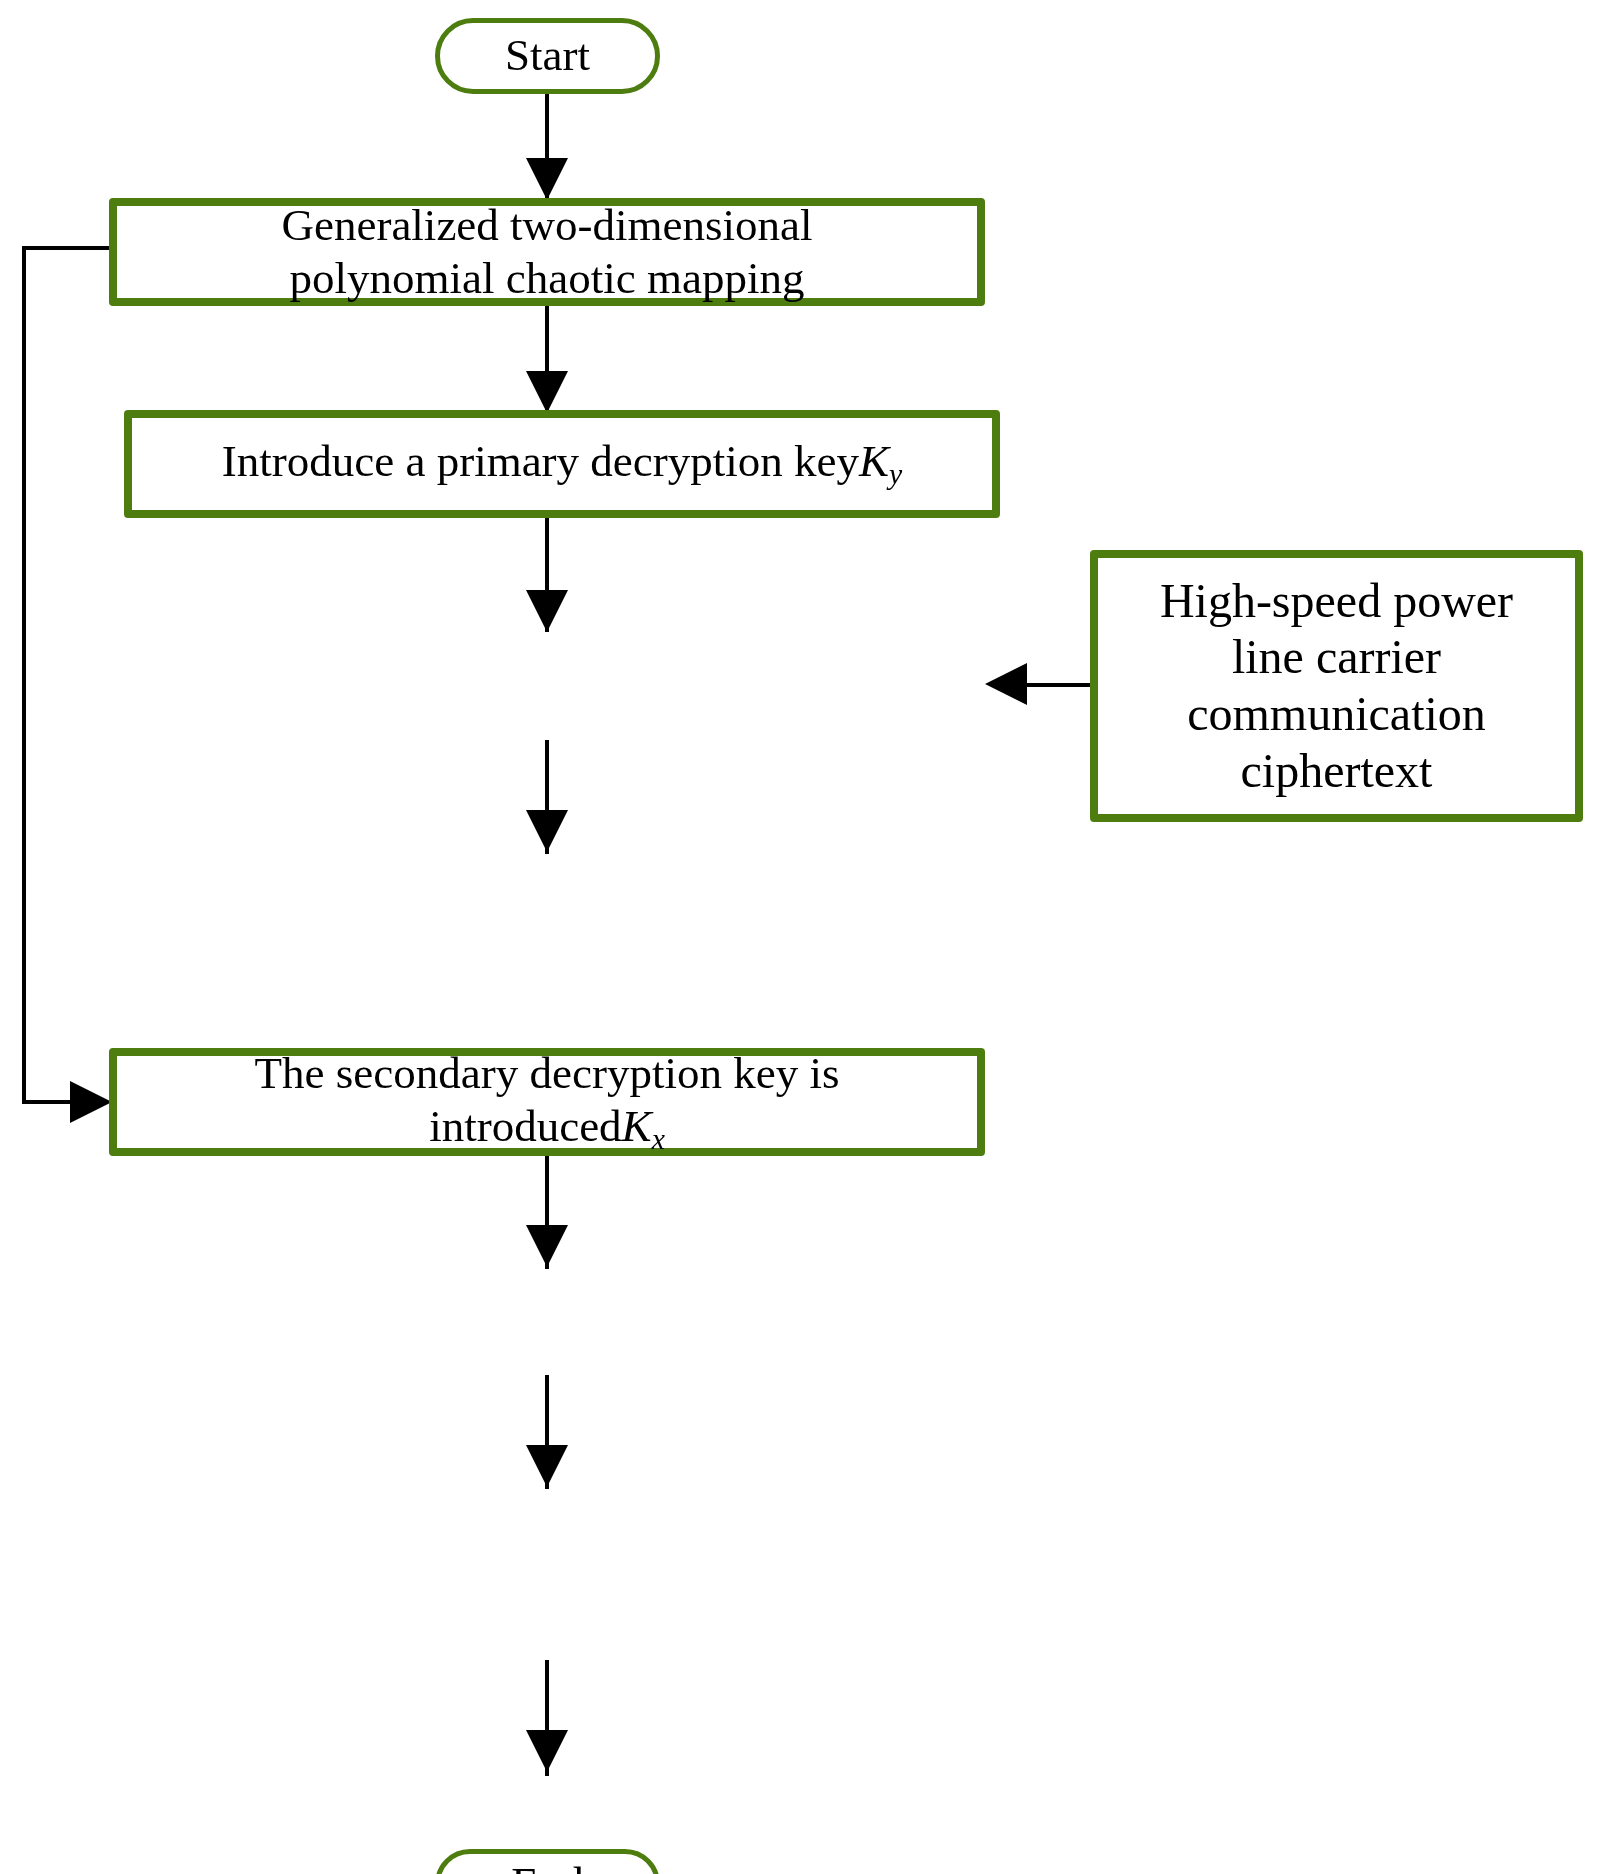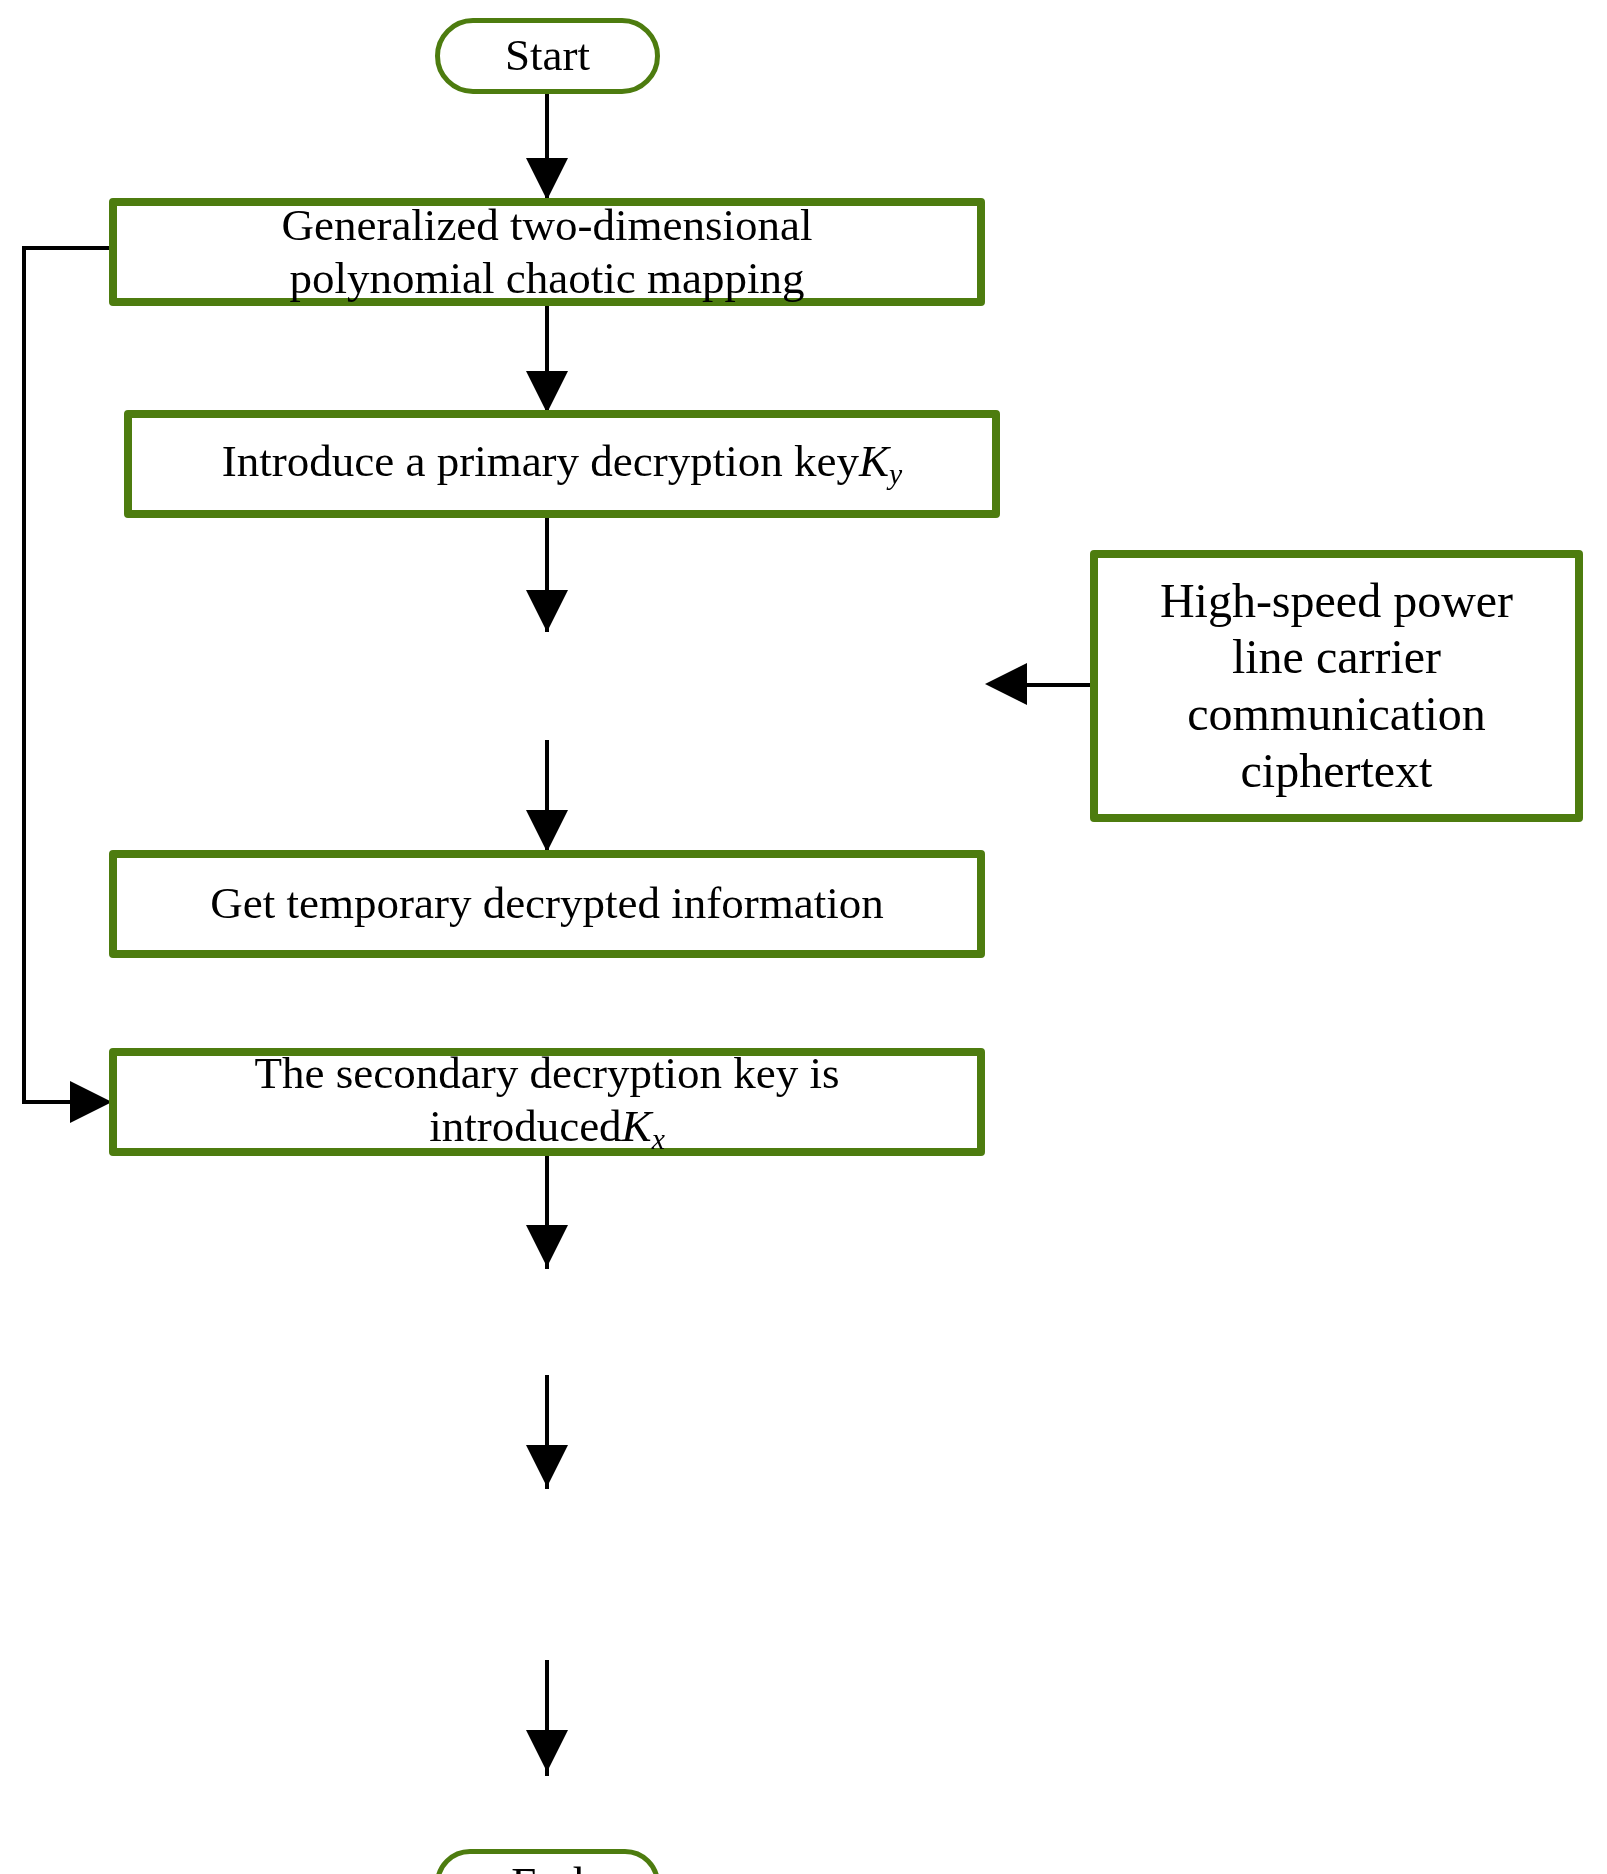--- a/index.html
+++ b/index.html
@@ -133,23 +133,20 @@
   <div class="node process fs-box" style="left:109px; top:198px; width:876px; height:108px;">
     <span class="label">Generalized two-dimensional
 polynomial chaotic mapping</span>
   </div>
 
   <div class="node process fs-box" style="left:109px; top:410px; width:876px; height:108px;margin-left:15px;">
     <span class="label"><span>Introduce a primary decryption key</span><span class="keyvar"><span>K</span><sub>y</sub></span></span>
   </div>
 
 
-  <div class="node process fs-box" style="left:109px; top:850px; width:876px; height:108px;">
-    <span class="label">Get temporary decrypted information</span>
-  </div>
 
   <div class="node process fs-box" style="left:109px; top:1048px; width:876px; height:108px;">
     <span class="label"><span>The secondary decryption key is</span><br><span>introduced</span><span class="keyvar"><span>K</span><sub>x</sub></span></span>
   </div>
 
 
 
   <div class="node terminal fs-term" style="left:435px; top:1849px; width:225px; height:70px;">
     <span class="label">End</span>
   </div>

